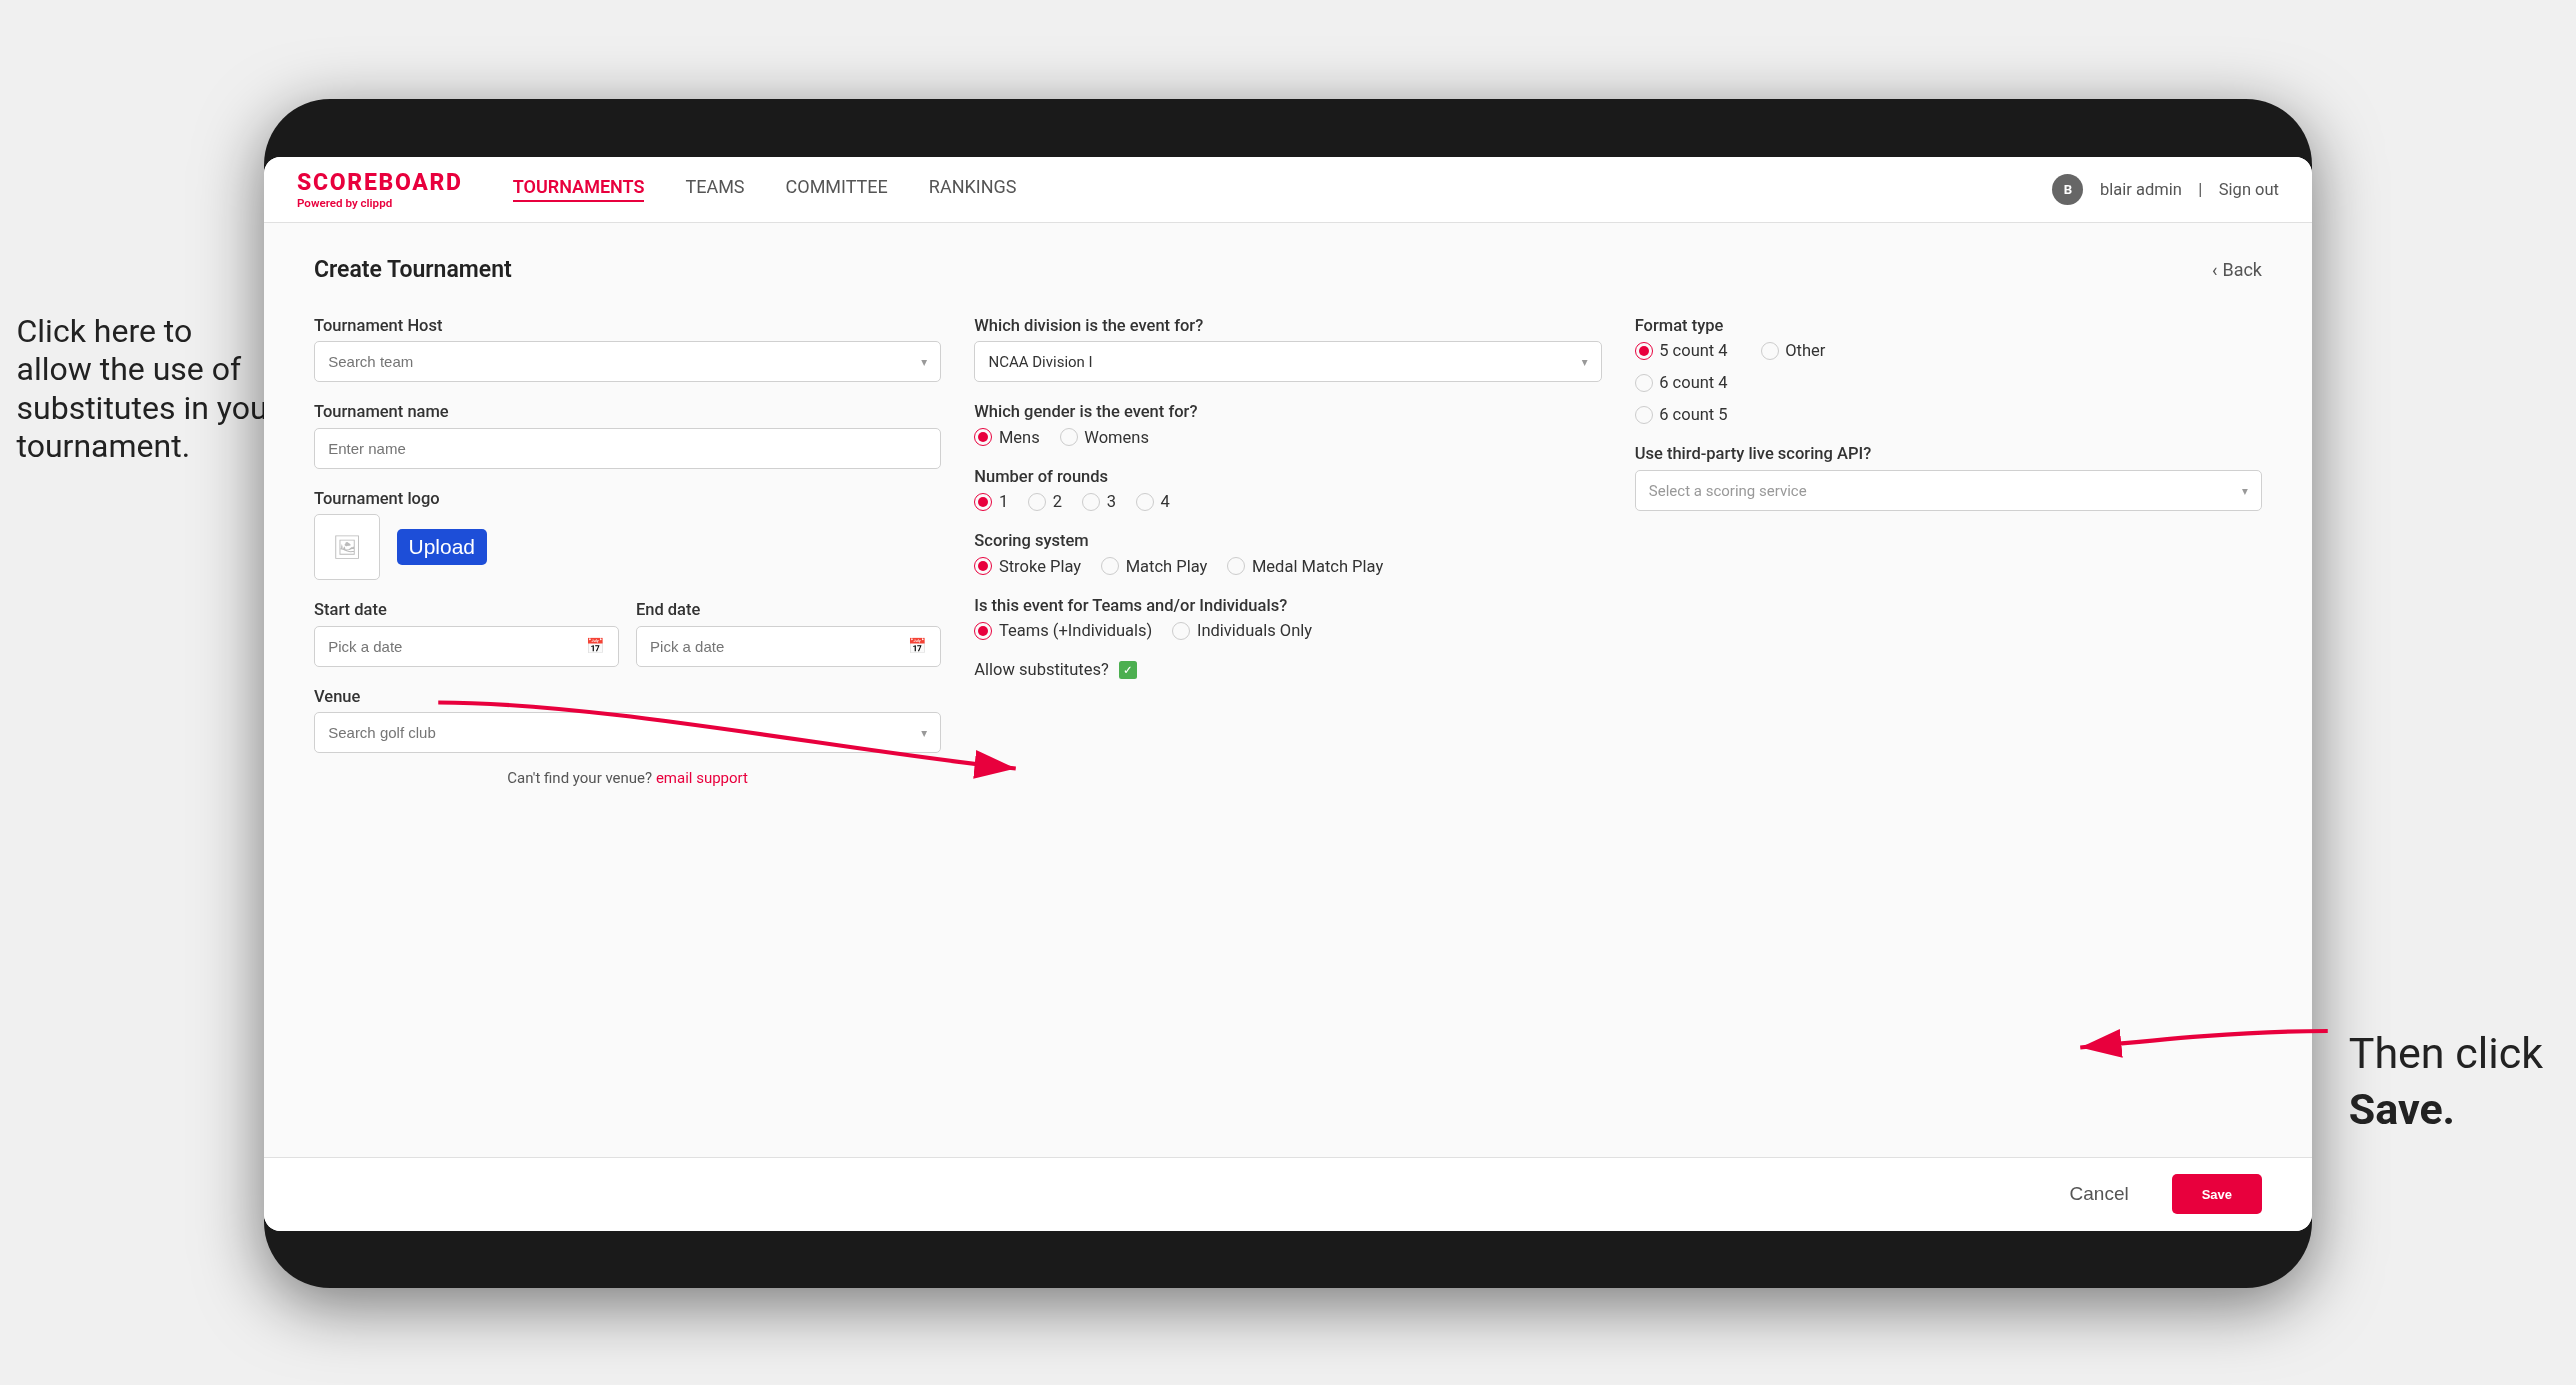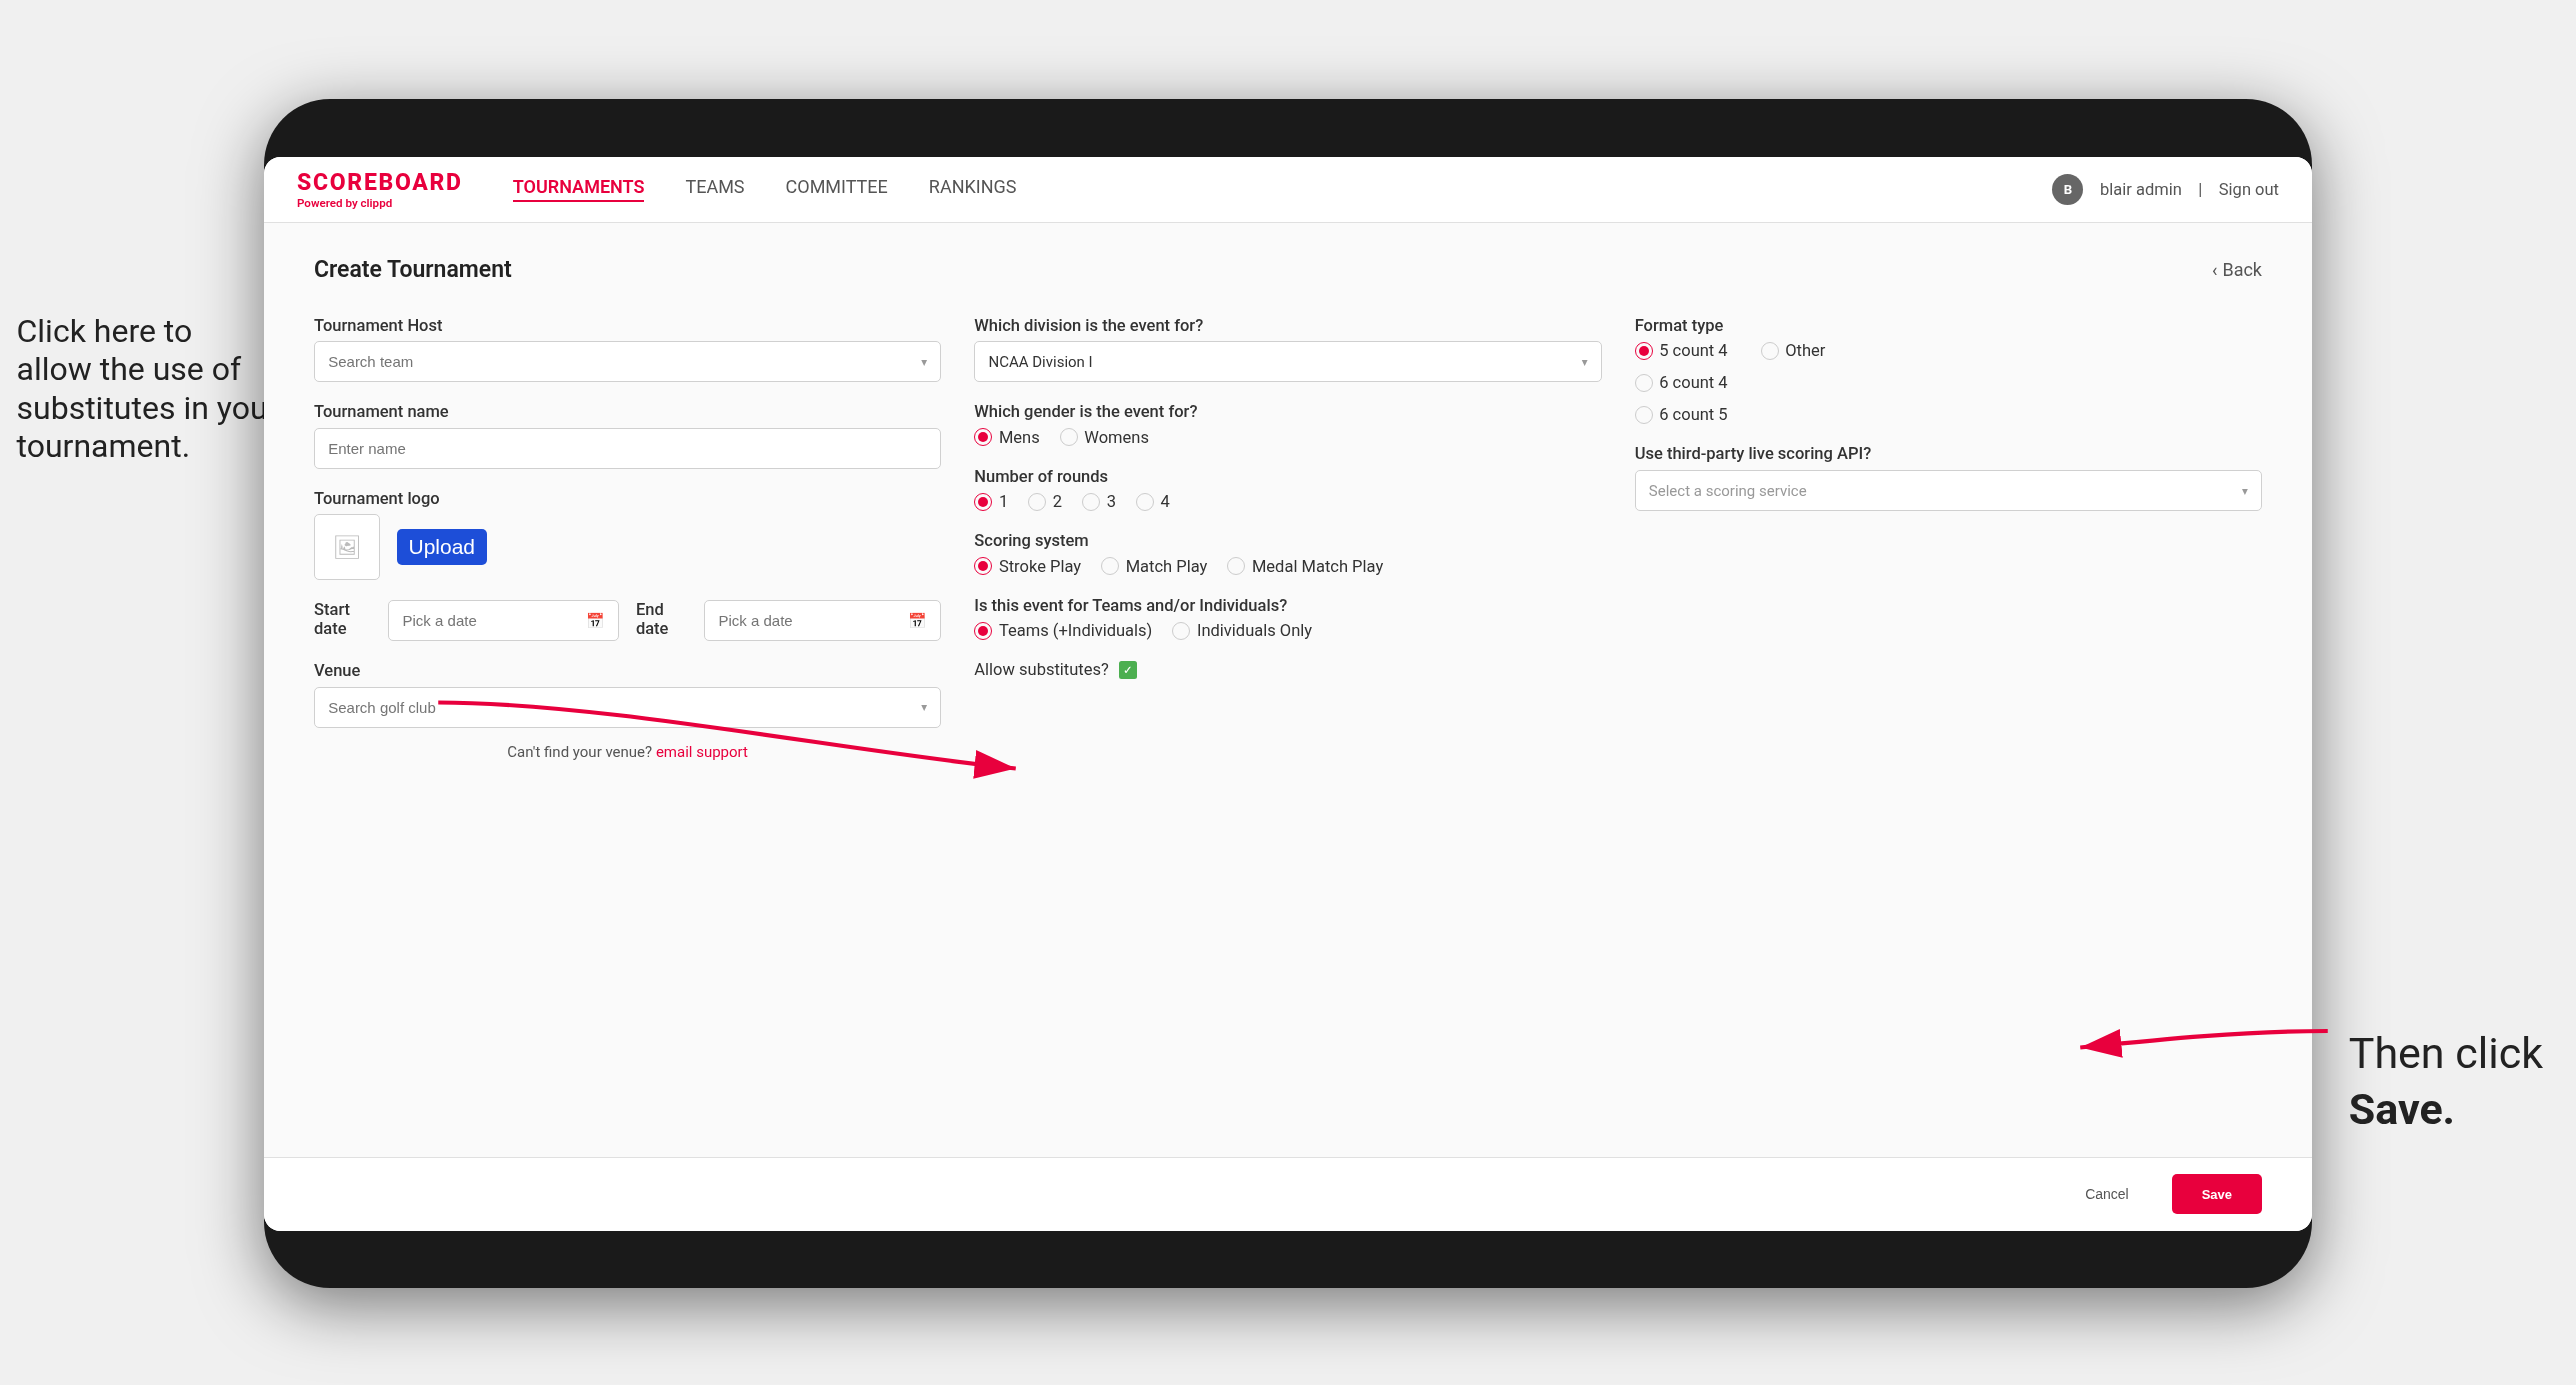--- a/index.html
+++ b/index.html
@@ -218,21 +218,21 @@
     }
 
     
     .date-row {
       display: flex;
       gap: 16.5px;
     }
     .date-group {
       flex: 1;
       display: flex;
-      flex-direction: row;
+      flex-direction: column;
       gap: 6.6px;
     }
 
     
     .radio-group {
       display: flex;
       gap: 20px;
       align-items: center;
       flex-wrap: wrap;
     }
@@ -331,21 +331,21 @@
       gap: 16.5px;
       border-top: 0.8px solid #e0e0e0;
       background: #fff;
       flex-shrink: 0;
     }
     .btn-cancel {
       height: 40px;
       padding: 0 26.4px;
       background: transparent;
       border: none;
-      font-size: 14px;
+      font-size: 19px;
       color: #555;
       cursor: pointer;
     }
     .btn-save {
       height: 40px;
       padding: 0 30px;
       background: #e8003d;
       color: #fff;
       border: none;
       border-radius: 5px;

